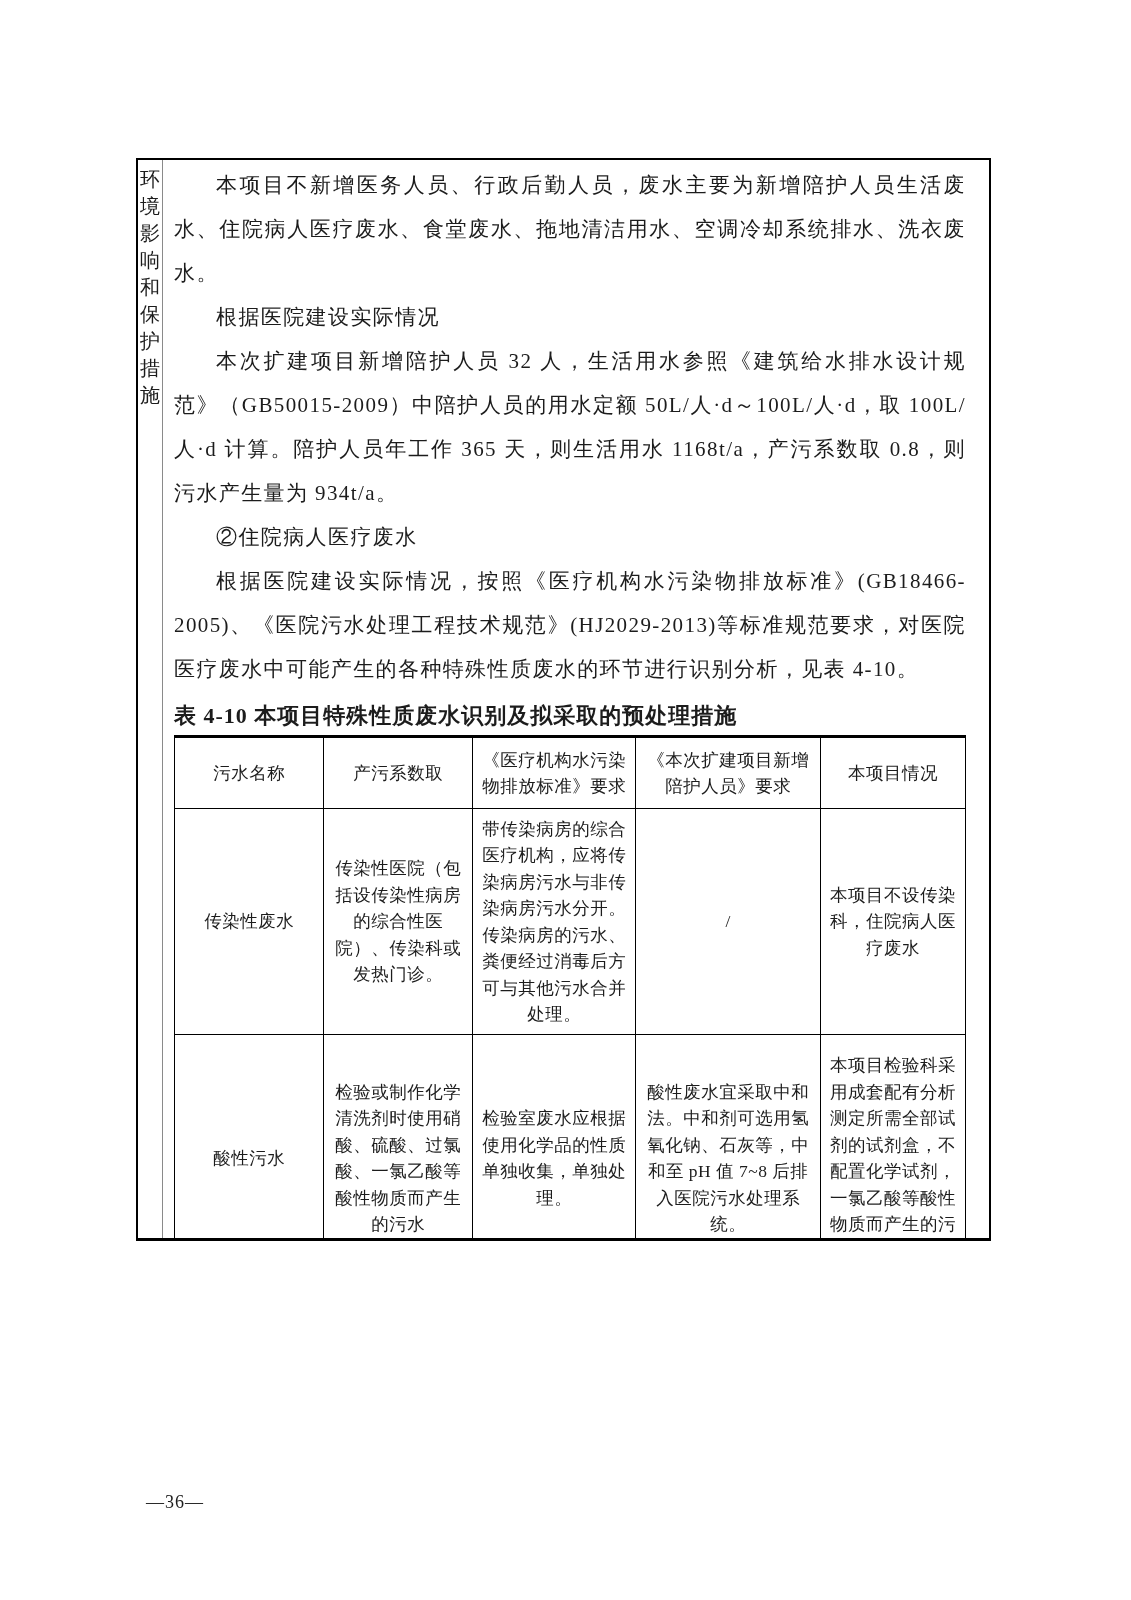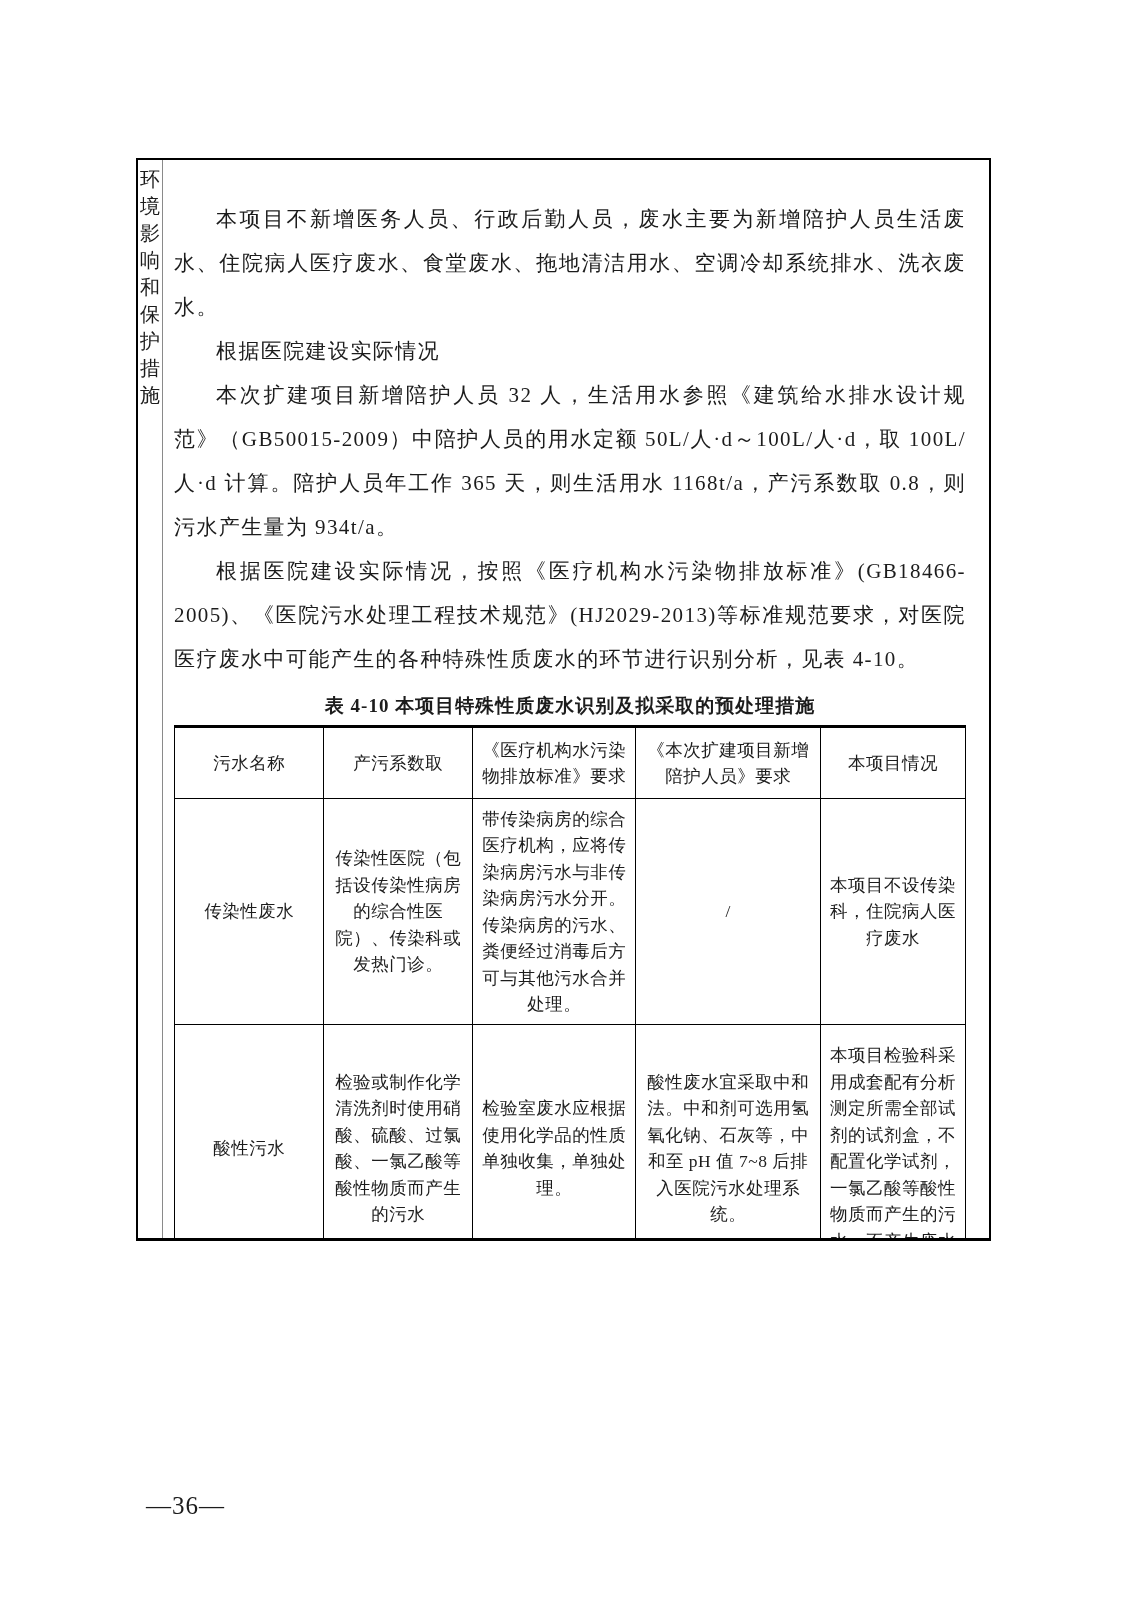--- a/index.html
+++ b/index.html
@@ -37,35 +37,33 @@
   }
   .side-col span {
     display: block;
     line-height: 27px;
     text-align: center;
   }
   .content-col {
     flex: 1 1 auto;
     padding: 3px 23px 0 11px;
     overflow: hidden;
-    margin-top: 34px;
   }
   .para {
     font-size: 21px;
     line-height: 44px;
     letter-spacing: 1.4px;
     text-align: justify;
     text-indent: 2em;
   }
   .table-title {
     margin-top: 8px;
-    font-size: 19px;
+    font-size: 22px;
     line-height: 34px;
     font-weight: bold;
-    text-align: center;
     letter-spacing: 1px;
   }
   table.waste-table {
     width: 100%;
     border-collapse: collapse;
     table-layout: fixed;
     margin-top: 2px;
     border: 1px solid #000000;
     border-top: 3px solid #000000;
   }
@@ -79,21 +77,21 @@
     letter-spacing: 0.5px;
     padding: 3px 7px;
   }
   .waste-table thead tr { height: 72px; }
   .waste-table tbody tr.row-1 { height: 226px; }
   .waste-table tbody tr.row-2 { height: 247px; }
   .page-number {
     position: absolute;
     left: 146px;
     top: 1492px;
-    font-size: 25px;
+    font-size: 18px;
     letter-spacing: 1px;
     color: #1c1c1c;
   }
 </style>
 </head>
 <body>
 
 <div class="page">
 
   <div class="doc-box">
@@ -107,20 +105,21 @@
       <span>保</span>
       <span>护</span>
       <span>措</span>
       <span>施</span>
     </div>
 
     <div class="content-col">
       <p class="para">本项目不新增医务人员、行政后勤人员，废水主要为新增陪护人员生活废水、住院病人医疗废水、食堂废水、拖地清洁用水、空调冷却系统排水、洗衣废水。</p>
       <p class="para">根据医院建设实际情况</p>
       <p class="para">本次扩建项目新增陪护人员 32 人，生活用水参照《建筑给水排水设计规范》（GB50015-2009）中陪护人员的用水定额 50L/人·d～100L/人·d，取 100L/人·d 计算。陪护人员年工作 365 天，则生活用水 1168t/a，产污系数取 0.8，则污水产生量为 934t/a。</p>
+      <p class="para">②住院病人医疗废水</p>
       <p class="para">根据医院建设实际情况，按照《医疗机构水污染物排放标准》(GB18466-2005)、《医院污水处理工程技术规范》(HJ2029-2013)等标准规范要求，对医院医疗废水中可能产生的各种特殊性质废水的环节进行识别分析，见表 4-10。</p>
 
       <div class="table-title">表 4-10 本项目特殊性质废水识别及拟采取的预处理措施</div>
 
       <table class="waste-table">
         <colgroup>
           <col style="width:18.9%">
           <col style="width:18.8%">
           <col style="width:20.6%">
           <col style="width:23.4%">

